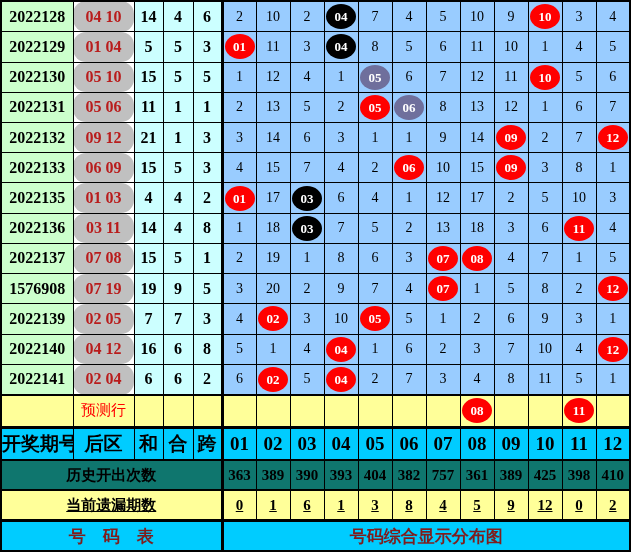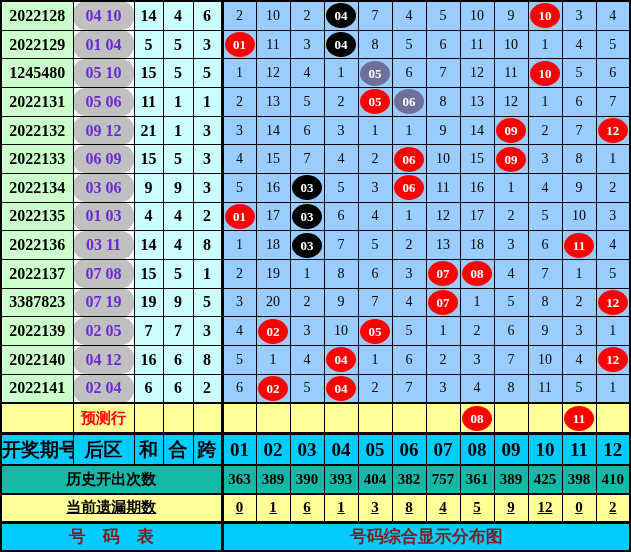--- a/index.html
+++ b/index.html
@@ -17,36 +17,36 @@
     text-align: center;
     vertical-align: middle;
     padding: 0;
     overflow: hidden;
     white-space: nowrap;
   }
   tr { height: 26px; }
 
   
   td.pcell   { background: #ccffcc; font-weight: bold; font-size: 16px; color: #000; }
-  td.bcell   { background: #c0c0c0; font-weight: bold; font-size: 16px; color: #6d28d9; border-radius: 13px; }
+  td.bcell   { background: #c0c0c0; font-weight: bold; font-size: 16px; color: #b91c1c; border-radius: 13px; }
   td.scell   { background: #ccffff; font-weight: bold; font-size: 16px; color: #000; }
 
   
   td.gcell   { background: #99ccff; font-size: 14px; color: #000; }
   td.gfirst  { border-left: 3px solid #000; }
 
   
   tr.pred td            { background: #ffff99; border-top: 2px solid #000; border-bottom: 3px solid #000; }
-  tr.pred td.predlabel  { color: #ff0000; font-weight: bold; font-size: 15px; }
+  tr.pred td.predlabel  { color: #ff0000; font-weight: normal; font-size: 15px; }
 
   
   tr.head td { background: #00ccff; font-weight: bold; font-size: 19px; color: #000; border-bottom: 2px solid #000; }
 
   
-  tr.hist td { background: #14b8a6; font-weight: bold; font-size: 15px; border-bottom: 2px solid #000; }
+  tr.hist td { background: #0f766e; font-weight: bold; font-size: 15px; border-bottom: 2px solid #000; }
   tr.miss td { background: #ffff99; font-weight: bold; font-size: 15px; border-bottom: 3px solid #000; text-decoration: underline; }
 
   
   tr.foot td { background: #00ccff; font-weight: bold; font-size: 17px; color: #7f1d1d; }
 
   
   .ball {
     display: block;
     width: 30px;
     height: 25px;
@@ -126,21 +126,21 @@
         <td class="gcell">8</td>
         <td class="gcell">5</td>
         <td class="gcell">6</td>
         <td class="gcell">11</td>
         <td class="gcell">10</td>
         <td class="gcell">1</td>
         <td class="gcell">4</td>
         <td class="gcell">5</td>
       </tr>
       <tr>
-        <td class="pcell">1245480</td>
+        <td class="pcell">2022130</td>
         <td class="bcell">05 10</td>
         <td class="scell">15</td>
         <td class="scell">5</td>
         <td class="scell">5</td>
         <td class="gcell gfirst">1</td>
         <td class="gcell">12</td>
         <td class="gcell">4</td>
         <td class="gcell">1</td>
         <td class="gcell">
           <span class="ball ball-gray">05</span>
@@ -218,43 +218,20 @@
         <td class="gcell">10</td>
         <td class="gcell">15</td>
         <td class="gcell">
           <span class="ball ball-red">09</span>
         </td>
         <td class="gcell">3</td>
         <td class="gcell">8</td>
         <td class="gcell">1</td>
       </tr>
       <tr>
-        <td class="pcell">2022134</td>
-        <td class="bcell">03 06</td>
-        <td class="scell">9</td>
-        <td class="scell">9</td>
-        <td class="scell">3</td>
-        <td class="gcell gfirst">5</td>
-        <td class="gcell">16</td>
-        <td class="gcell">
-          <span class="ball ball-black">03</span>
-        </td>
-        <td class="gcell">5</td>
-        <td class="gcell">3</td>
-        <td class="gcell">
-          <span class="ball ball-red">06</span>
-        </td>
-        <td class="gcell">11</td>
-        <td class="gcell">16</td>
-        <td class="gcell">1</td>
-        <td class="gcell">4</td>
-        <td class="gcell">9</td>
-        <td class="gcell">2</td>
-      </tr>
-      <tr>
         <td class="pcell">2022135</td>
         <td class="bcell">01 03</td>
         <td class="scell">4</td>
         <td class="scell">4</td>
         <td class="scell">2</td>
         <td class="gcell gfirst">
           <span class="ball ball-red">01</span>
         </td>
         <td class="gcell">17</td>
         <td class="gcell">
@@ -310,21 +287,21 @@
         </td>
         <td class="gcell">
           <span class="ball ball-red">08</span>
         </td>
         <td class="gcell">4</td>
         <td class="gcell">7</td>
         <td class="gcell">1</td>
         <td class="gcell">5</td>
       </tr>
       <tr>
-        <td class="pcell">3387823</td>
+        <td class="pcell">1576908</td>
         <td class="bcell">07 19</td>
         <td class="scell">19</td>
         <td class="scell">9</td>
         <td class="scell">5</td>
         <td class="gcell gfirst">3</td>
         <td class="gcell">20</td>
         <td class="gcell">2</td>
         <td class="gcell">9</td>
         <td class="gcell">7</td>
         <td class="gcell">4</td>

